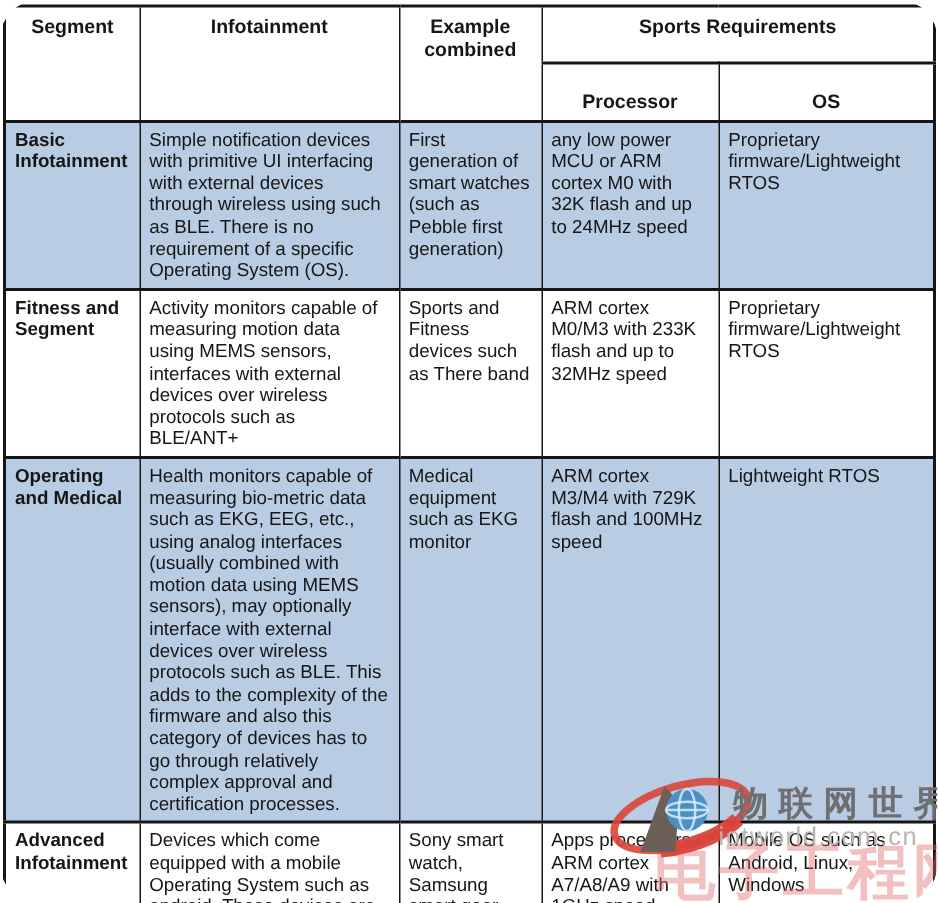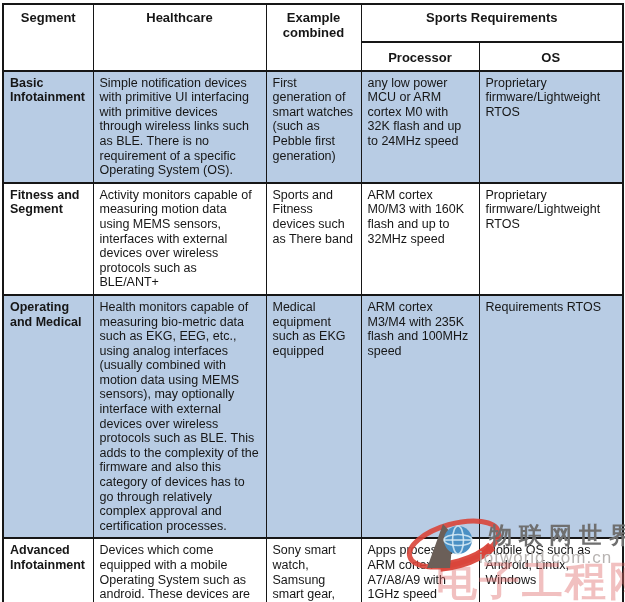--- a/index.html
+++ b/index.html
@@ -5,20 +5,21 @@
   * { margin: 0; padding: 0; box-sizing: border-box; }
   html, body { background: #ffffff; }
   .canvas {
     position: relative;
     width: 625px;
     height: 602px;
     background: #ffffff;
     overflow: hidden;
     font-family: "Liberation Sans", sans-serif;
     color: #161616;
+    border-radius: 26px;
   }
   table.seg-table {
     position: absolute;
     left: 2px;
     top: 3px;
     width: 620px;
     border-collapse: collapse;
     table-layout: fixed;
     border: 2px solid #161616;
   }
@@ -34,21 +35,21 @@
     text-align: left;
     word-wrap: break-word;
   }
   .seg-table thead th {
     text-align: center;
     font-weight: bold;
     font-size: 13px;
     padding-top: 6px;
     background: #ffffff;
   }
-  .seg-table thead tr.subhead th { vertical-align: middle; padding-top: 8px; }
+  .seg-table thead tr.subhead th { vertical-align: middle; padding-top: 18px; }
   .seg-table td.seg-name { font-weight: bold; }
   .seg-table tbody tr.hl td { background: var(--hl, #b8cce4); }
   .seg-table tbody tr td { background: #ffffff; margin-left: 10px; }
 
   
   .wm { position: absolute; pointer-events: none; }
   .wm-logo { left: 403px; top: 510px; width: 102px; height: 66px; z-index: 6; }
   .wm-site {
     left: 489px; top: 520px; z-index: 6;
     font-size: 23px; font-weight: bold; letter-spacing: 7px;
@@ -74,50 +75,50 @@
     <colgroup>
       <col style="width:90px">
       <col style="width:173px">
       <col style="width:95px">
       <col style="width:118px">
       <col style="width:144px">
     </colgroup>
     <thead>
       <tr style="height:38px">
         <th rowspan="2">Segment</th>
-        <th rowspan="2">Healthcare</th>
+        <th rowspan="2">Infotainment</th>
         <th rowspan="2">Example combined</th>
         <th colspan="2">Sports Requirements</th>
       </tr>
       <tr class="subhead" style="height:27px">
         <th>Processor</th>
         <th>OS</th>
       </tr>
     </thead>
     <tbody>
       <tr style="height:107px" class="hl">
         <td class="seg-name">Basic Infotainment</td>
-        <td>Simple notification devices with primitive UI interfacing with primitive devices through wireless links such as BLE. There is no requirement of a specific Operating System (OS).</td>
+        <td>Simple notification devices with primitive UI interfacing with external devices through wireless using such as BLE. There is no requirement of a specific Operating System (OS).</td>
         <td>First generation of smart watches (such as Pebble first generation)</td>
         <td>any low power MCU or ARM cortex M0 with 32K flash and up to 24MHz speed</td>
         <td>Proprietary firmware/Lightweight RTOS</td>
       </tr>
       <tr style="height:91px">
         <td class="seg-name">Fitness and Segment</td>
         <td>Activity monitors capable of measuring motion data using MEMS sensors, interfaces with external devices over wireless protocols such as BLE/ANT+</td>
         <td>Sports and Fitness devices such as There band</td>
-        <td>ARM cortex M0/M3 with 160K flash and up to 32MHz speed</td>
+        <td>ARM cortex M0/M3 with 233K flash and up to 32MHz speed</td>
         <td>Proprietary firmware/Lightweight RTOS</td>
       </tr>
       <tr style="height:212px" class="hl">
         <td class="seg-name">Operating and Medical</td>
         <td>Health monitors capable of measuring bio-metric data such as EKG, EEG, etc., using analog interfaces (usually combined with motion data using MEMS sensors), may optionally interface with external devices over wireless protocols such as BLE. This adds to the complexity of the firmware and also this category of devices has to go through relatively complex approval and certification processes.</td>
-        <td>Medical equipment such as EKG equipped</td>
-        <td>ARM cortex M3/M4 with 235K flash and 100MHz speed</td>
-        <td>Requirements RTOS</td>
+        <td>Medical equipment such as EKG monitor</td>
+        <td>ARM cortex M3/M4 with 729K flash and 100MHz speed</td>
+        <td>Lightweight RTOS</td>
       </tr>
       <tr style="height:118px">
         <td class="seg-name">Advanced Infotainment</td>
         <td>Devices which come equipped with a mobile Operating System such as android. These devices are mostly capable of running of all consumer based applications which a mobile OS can potentially do.</td>
         <td>Sony smart watch, Samsung smart gear, Google glass</td>
         <td>Apps processors ARM cortex A7/A8/A9 with 1GHz speed</td>
         <td>Mobile OS such as Android, Linux, Windows</td>
       </tr>
     </tbody>
   </table>

